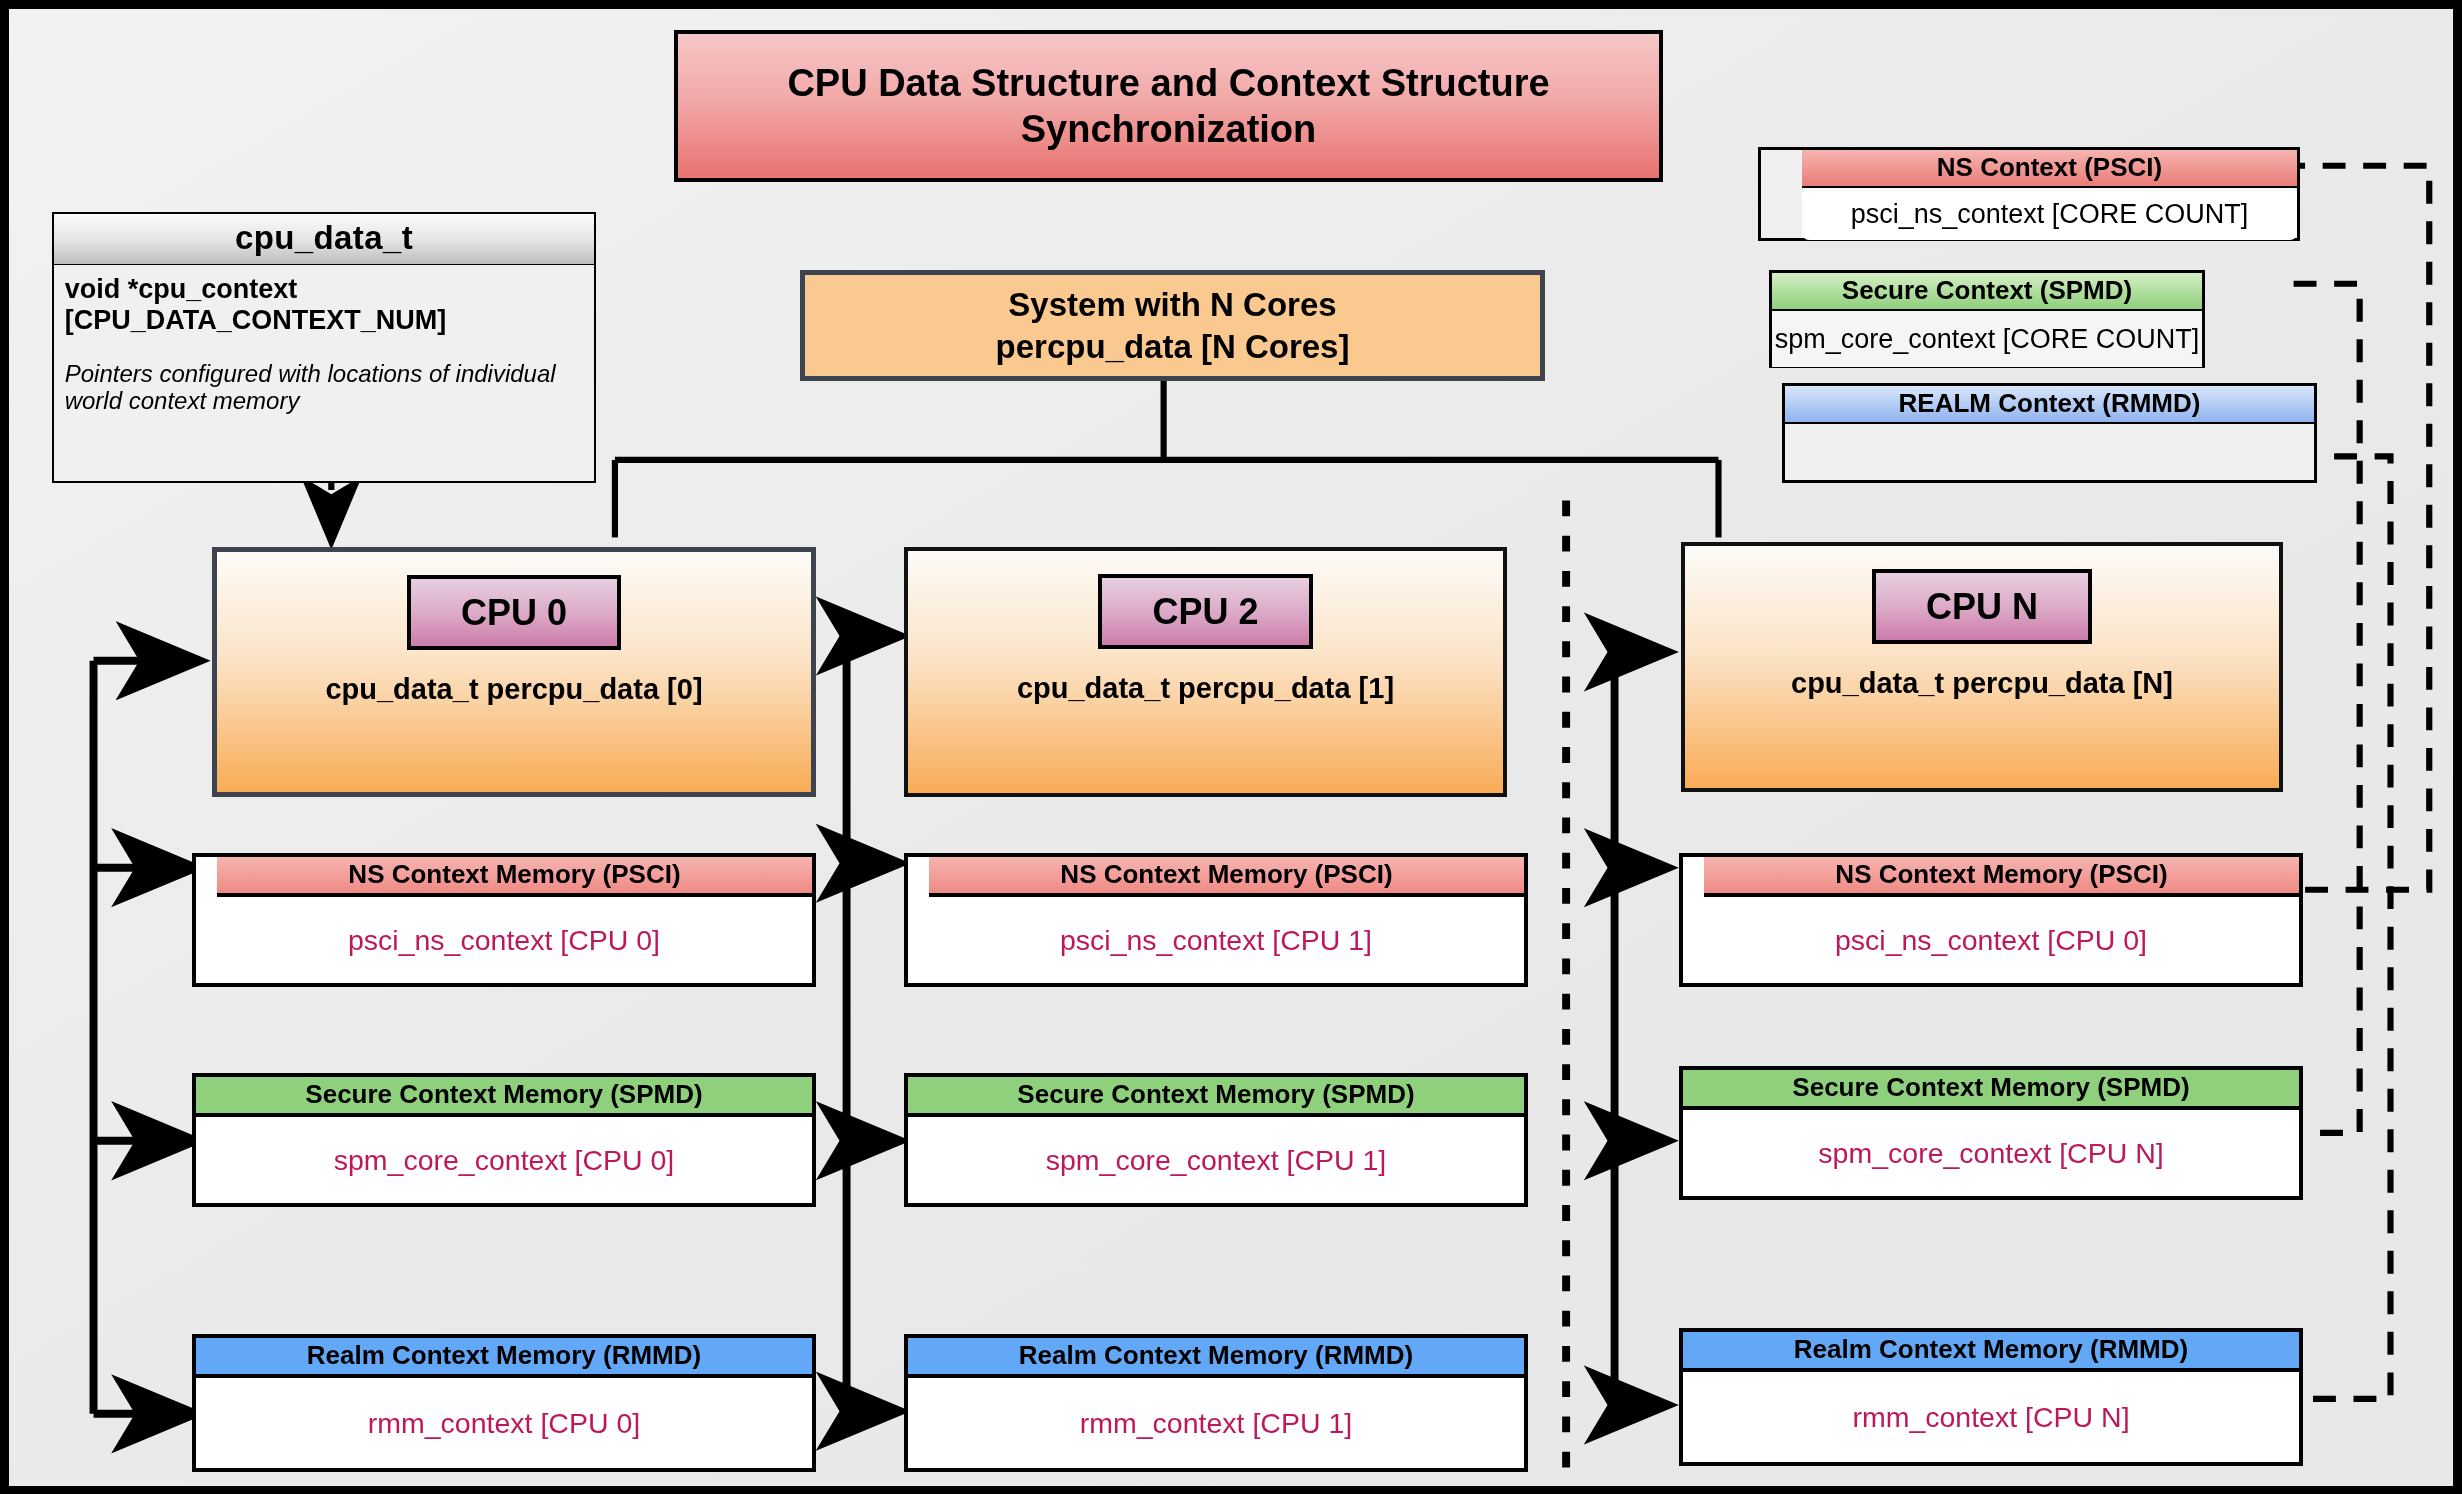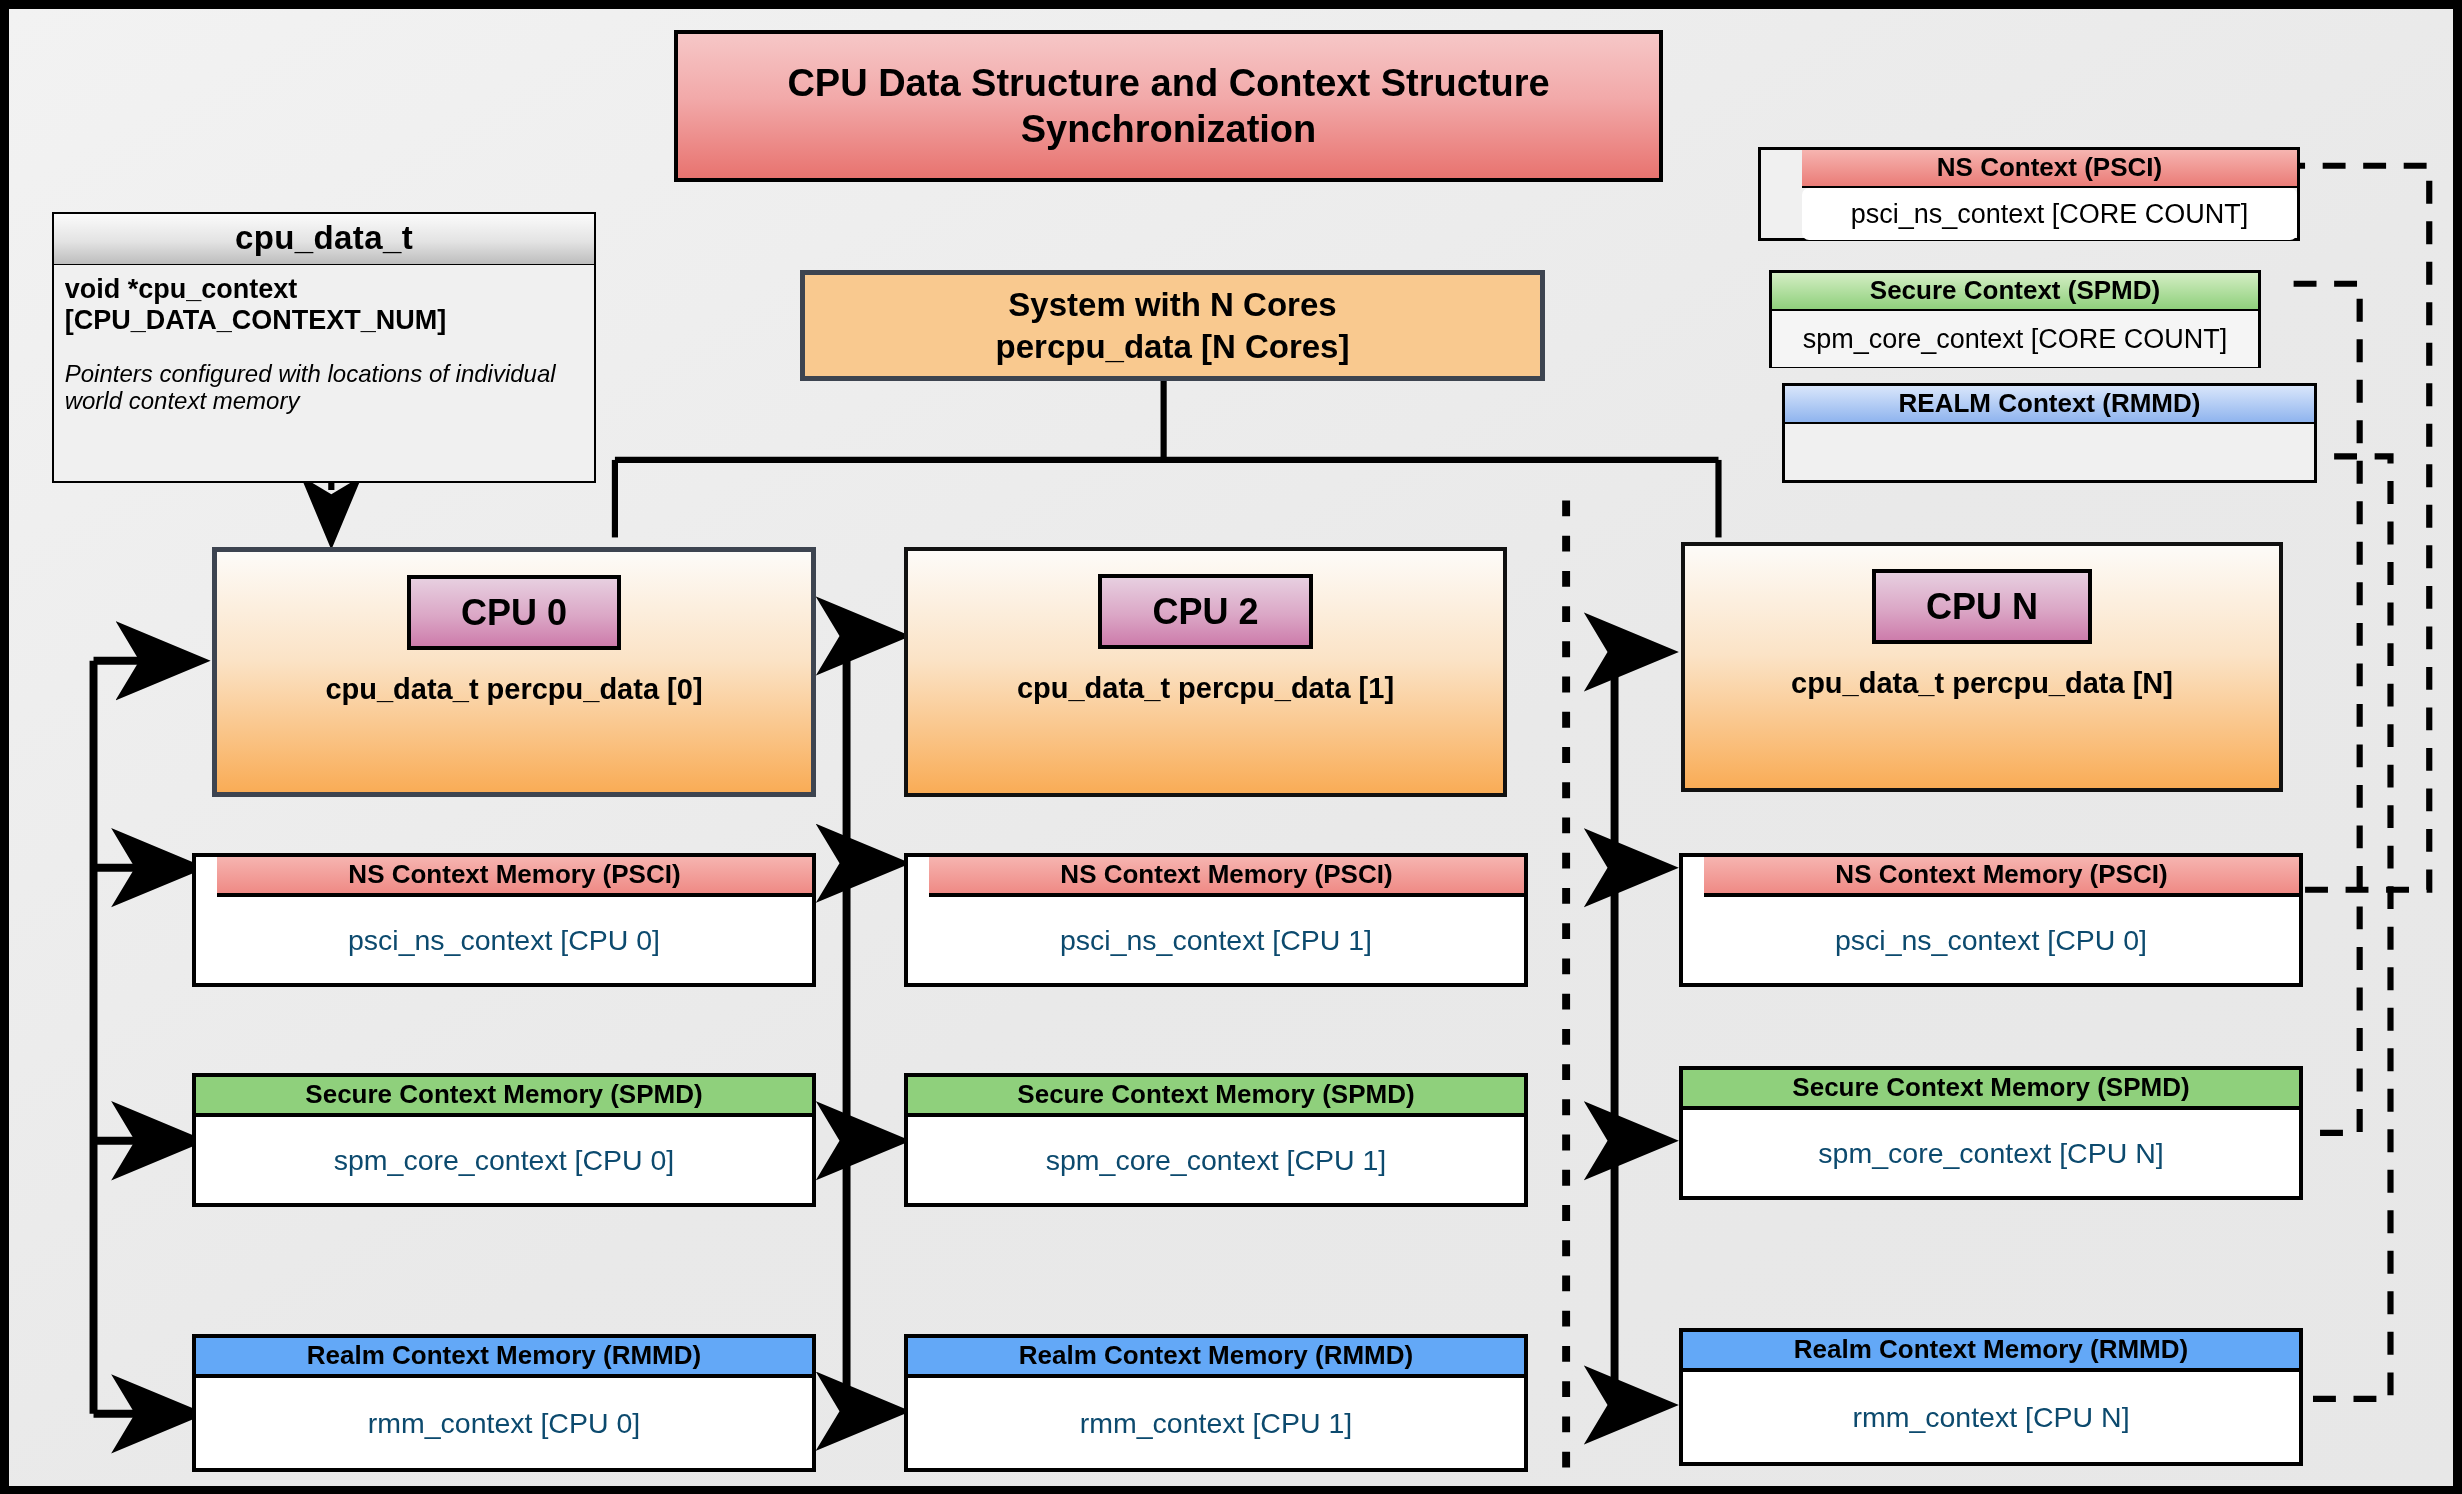--- a/index.html
+++ b/index.html
@@ -67,21 +67,21 @@
   .mem-box{border:4.5px solid #000;background:#fff;}
   .mem-hdr{
     font-weight:bold;font-size:26px;color:#000;text-align:center;
     padding:2.7px 0 4.5px 0;border-bottom:4.5px solid #000;line-height:1.1;
   }
   .mem-hdr.ns{background:linear-gradient(180deg,#f6b4b0 0%, #ef8a85 100%);margin-left:21px;}
   .mem-hdr.sec{background:#8fd07c;}
   .mem-hdr.realm{background:#63a8f7;}
   .mem-body{
     display:flex;align-items:center;justify-content:center;
-    font-size:28.5px;color:#0c4a6e;text-align:center;height:calc(100% - 39px);
+    font-size:28.5px;color:#be185d;text-align:center;height:calc(100% - 39px);
   }
 
   
   .ctx-box{border:3.6px solid #000;background:#f0f0f0;}
   .ctx-hdr{
     font-weight:bold;font-size:26px;text-align:center;color:#000;
     padding:1.8px 0 3.6px 0;border-bottom:2.7px solid #000;
   }
   .ctx-hdr.ns{background:linear-gradient(180deg,#f6b4b0 0%, #ea7c77 100%);}
   .ctx-hdr.sec{background:linear-gradient(180deg,#d4eec4 0%, #8fd07c 100%);}
@@ -177,21 +177,21 @@
       <div class="sig">[CPU_DATA_CONTEXT_NUM]</div>
       <div class="note">Pointers configured with locations of individual world context memory</div>
     </div>
   </div>
 
   <div class="box ctx-box" style="left:1749px;top:138px;width:542px;height:94px;padding-left:41px;">
     <div class="ctx-hdr ns">NS Context  (PSCI)</div>
     <div class="ctx-body white">psci_ns_context [CORE COUNT]</div>
   </div>
 
-  <div class="box ctx-box" style="left:1760px;top:261px;width:492px;height:98px;">
+  <div class="box ctx-box" style="left:1760px;top:261px;width:436px;height:98px;">
     <div class="ctx-hdr sec">Secure Context (SPMD)</div>
     <div class="ctx-body">spm_core_context [CORE COUNT]</div>
   </div>
 
   <div class="box ctx-box" style="left:1773px;top:374px;width:535px;height:100px;">
     <div class="ctx-hdr realm">REALM Context (RMMD)</div>
   </div>
 
   <div class="box cpu-panel" style="left:203px;top:538px;width:604px;height:250px;">
     <div class="cpu-chip">CPU 0</div>

